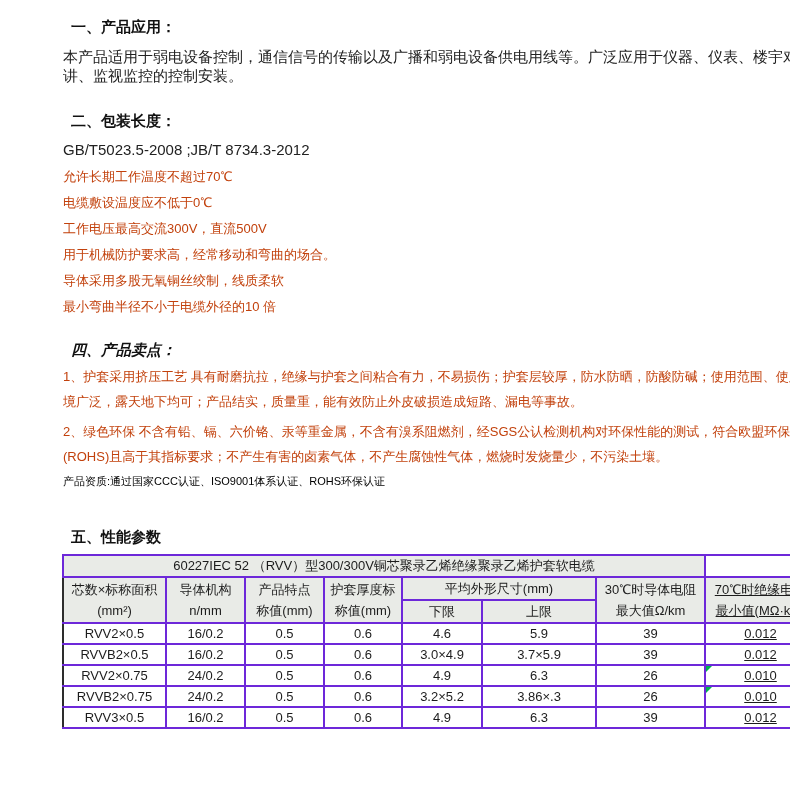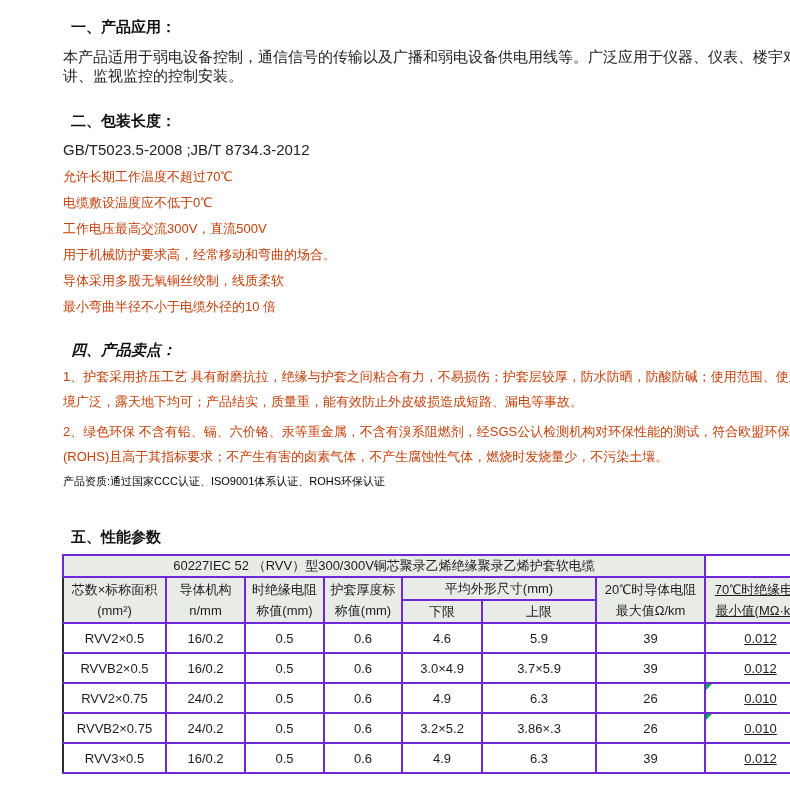--- a/index.html
+++ b/index.html
@@ -78,21 +78,21 @@
     height: 19px;
     border-top: 2px solid #2d2d2d;
     border-left: 2px solid #2d2d2d;
     border-right: 2px solid #2d2d2d;
     border-bottom: 2px solid #2d2d2d;
   }
   td.ghost { border: none; background: #ffffff; }
   th.outer-top { border-top: 2px solid #2d2d2d; }
   .ol { border-left: 2px solid #2d2d2d !important; }
   .or { border-right: 2px solid #2d2d2d !important; text-decoration: underline; }
-  tr.data td { height: 30px; background: #ffffff; position: relative; }
+  tr.data td { height: 21px; background: #ffffff; position: relative; }
   .flag {
     position: absolute;
     top: 0; left: 0;
     width: 0; height: 0;
     border-top: 6px solid #00b050;
     border-right: 6px solid transparent;
   }
 </style>
 </head>
 <body>
@@ -135,26 +135,26 @@
     <tbody>
       <tr>
         <td class="title-cell" colspan="7">60227IEC 52 （RVV）型300/300V铜芯聚录乙烯绝缘聚录乙烯护套软电缆</td>
         <td class="ghost"></td>
       </tr>
       <tr>
         <th class="hd hd2 ol" rowspan="2">芯数×标称面积
 (mm²)</th>
         <th class="hd hd2" rowspan="2">导体机构
 n/mm</th>
-        <th class="hd hd2" rowspan="2">时绝缘电阻
+        <th class="hd hd2" rowspan="2">产品特点
 称值(mm)</th>
         <th class="hd hd2" rowspan="2">护套厚度标
 称值(mm)</th>
         <th class="hd" colspan="2">平均外形尺寸(mm)</th>
-        <th class="hd hd2" rowspan="2">20℃时导体电阻
+        <th class="hd hd2" rowspan="2">30℃时导体电阻
 最大值Ω/km</th>
         <th class="hd hd2 outer-top or" rowspan="2">70℃时绝缘电阻
 最小值(MΩ·km)</th>
       </tr>
       <tr>
         <th class="hd">下限</th>
         <th class="hd">上限</th>
       </tr>
 
       <tr class="data">

